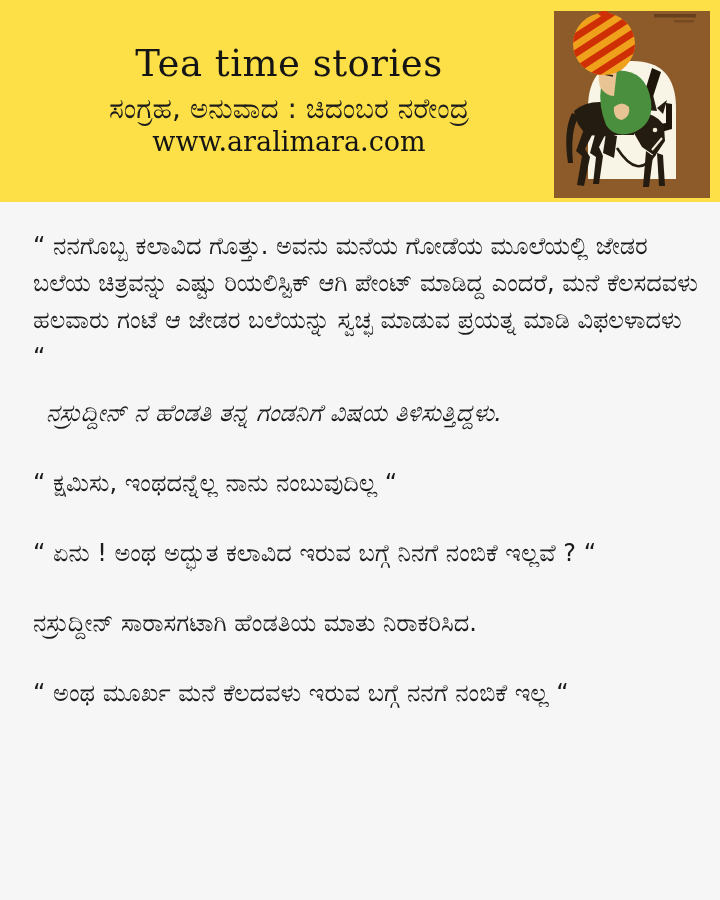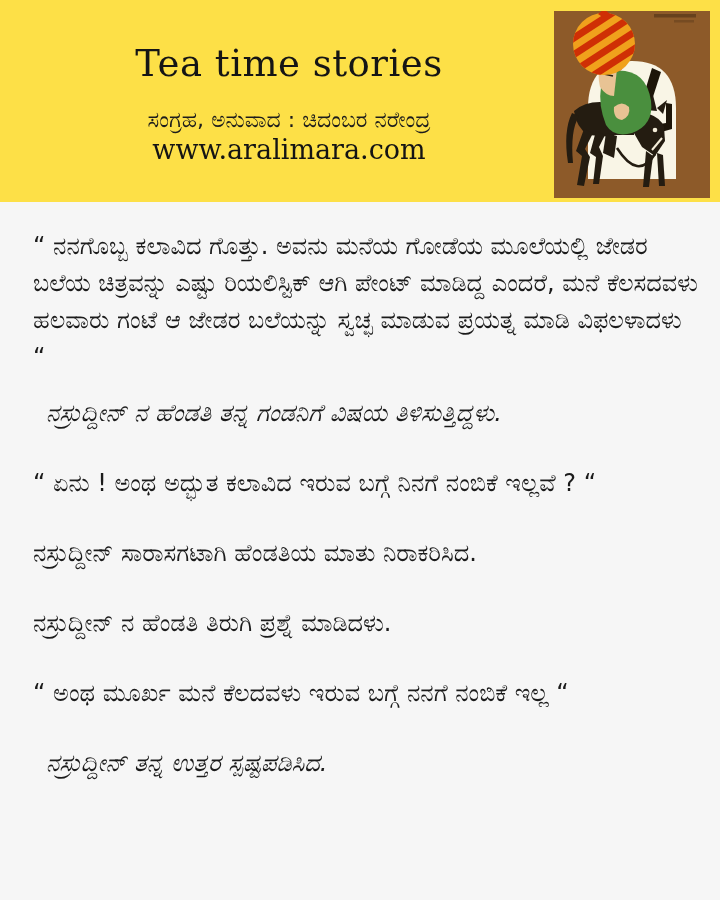--- a/index.html
+++ b/index.html
@@ -26,22 +26,22 @@
   .title {
     margin: 44px 0 0 0;
     font-family: "DejaVu Serif", "Liberation Serif", serif;
     font-weight: normal;
     font-size: 37px;
     line-height: 1.1;
     color: #151515;
     letter-spacing: 0.5px;
   }
   .subtitle {
-    margin-top: 22px;
-    font-size: 22px;
+    margin-top: 7px;
+    font-size: 28px;
     line-height: 1.2;
     color: #1c1c1c;
   }
   .website {
     margin-top: 1px;
     font-family: "DejaVu Serif", "Liberation Serif", serif;
     font-size: 27px;
     color: #141414;
   }
 
@@ -151,20 +151,19 @@
           </g>
         </g>
         <path d="M50 -2 L56 3 L50 7 L44 3 Z" fill="#cf2f05"></path>
       </g>
     </svg>
   </div>
 
   <div class="story">
     <p class="first">“ ನನಗೊಬ್ಬ ಕಲಾವಿದ ಗೊತ್ತು. ಅವನು ಮನೆಯ ಗೋಡೆಯ ಮೂಲೆಯಲ್ಲಿ ಜೇಡರ ಬಲೆಯ ಚಿತ್ರವನ್ನು ಎಷ್ಟು ರಿಯಲಿಸ್ಟಿಕ್ ಆಗಿ ಪೇಂಟ್ ಮಾಡಿದ್ದ ಎಂದರೆ, ಮನೆ ಕೆಲಸದವಳು ಹಲವಾರು ಗಂಟೆ ಆ ಜೇಡರ ಬಲೆಯನ್ನು ಸ್ವಚ್ಛ ಮಾಡುವ ಪ್ರಯತ್ನ ಮಾಡಿ ವಿಫಲಳಾದಳು “</p>
     <p class="indent">ನಸ್ರುದ್ದೀನ್ ನ ಹೆಂಡತಿ ತನ್ನ ಗಂಡನಿಗೆ ವಿಷಯ ತಿಳಿಸುತ್ತಿದ್ದಳು.</p>
+    <p>“ ಕ್ಷಮಿಸು, ಇಂಥದನ್ನೆಲ್ಲ ನಾನು ನಂಬುವುದಿಲ್ಲ “</p>
     <p>“ ಏನು ! ಅಂಥ ಅದ್ಭುತ ಕಲಾವಿದ ಇರುವ ಬಗ್ಗೆ ನಿನಗೆ ನಂಬಿಕೆ ಇಲ್ಲವೆ ? “</p>
     <p>ನಸ್ರುದ್ದೀನ್ ಸಾರಾಸಗಟಾಗಿ ಹೆಂಡತಿಯ ಮಾತು ನಿರಾಕರಿಸಿದ.</p>
-    <p>ನಸ್ರುದ್ದೀನ್ ನ ಹೆಂಡತಿ ತಿರುಗಿ ಪ್ರಶ್ನೆ ಮಾಡಿದಳು.</p>
     <p>“ ಅಂಥ ಮೂರ್ಖ ಮನೆ ಕೆಲದವಳು ಇರುವ ಬಗ್ಗೆ ನನಗೆ ನಂಬಿಕೆ ಇಲ್ಲ “</p>
-    <p class="indent">ನಸ್ರುದ್ದೀನ್ ತನ್ನ ಉತ್ತರ ಸ್ಪಷ್ಟಪಡಿಸಿದ.</p>
   </div>
 
 </div>
 
 </body></html>

